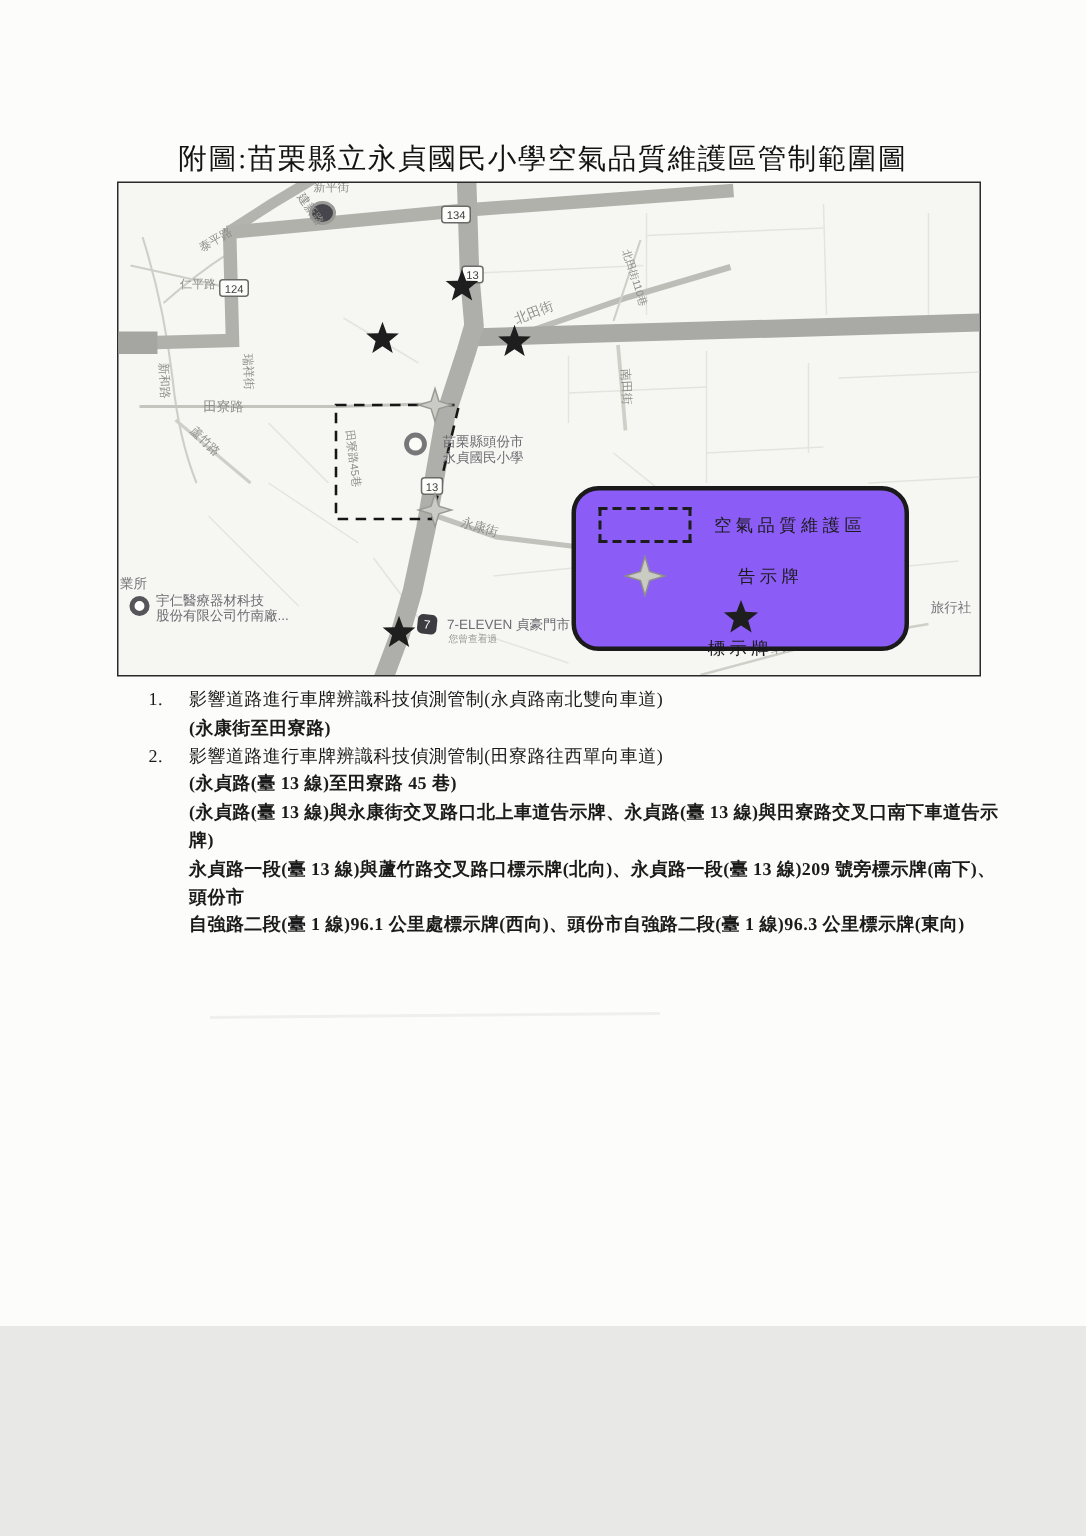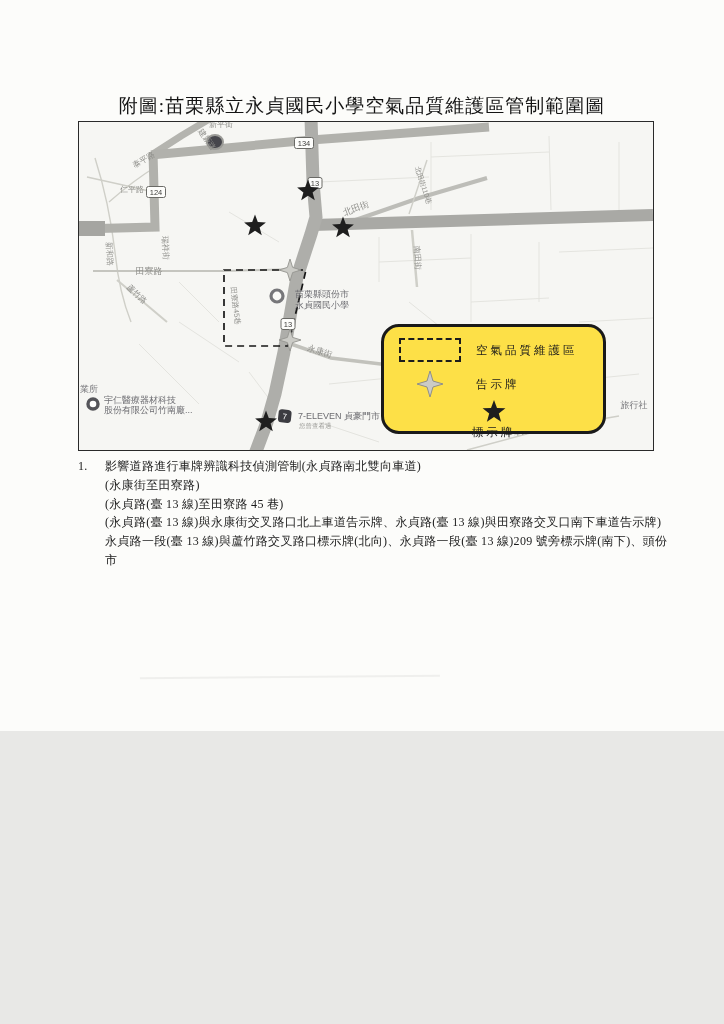--- a/index.html
+++ b/index.html
@@ -1,36 +1,36 @@
 <!DOCTYPE html>
 <html><head>
 <meta charset="utf-8">
 <style>
   html,body{margin:0;padding:0;background:#e8e8e6;}
-  #page{position:relative;width:724px;height:731px;background:#fcfcfa;overflow:hidden;
+  #page{position:relative;width:724px;height:884px;background:#fcfcfa;overflow:hidden;
         font-family:"Liberation Serif","DejaVu Serif",serif;color:#1c1c1c;}
   #doc-title{position:absolute;top:93px;left:0;width:724px;text-align:center;
         font-size:19px;letter-spacing:1px;color:#141414;}
   #map-frame{position:absolute;left:78px;top:121px;width:574px;height:328px;
         border:1.5px solid #2a2a2a;background:#f6f6f3;box-sizing:content-box;}
   #map-svg{position:absolute;left:0;top:0;}
   
   #legend{position:absolute;left:302px;top:202px;width:219px;height:104px;
-        border:3px solid #1a1a1a;border-radius:18px;background:#fde047;}
+        border:3px solid #1a1a1a;border-radius:18px;background:#8b5cf6;}
   .legend-row{position:absolute;left:0;width:100%;height:30px;display:flex;align-items:center;}
   .legend-sym{width:92px;display:flex;justify-content:center;align-items:center;}
   .legend-label{font-size:11.5px;letter-spacing:3px;color:#1b1b1b;
         font-family:"Liberation Serif","DejaVu Serif",serif;}
   #legend-dashed-rect{width:58px;height:20px;border:2px dashed #1c1c1c;background:transparent;}
   
   #notes{position:absolute;left:78px;top:457px;width:590px;font-size:12px;
         line-height:18.8px;color:#1b1b1b;letter-spacing:0.3px;}
-  .note-line{position:relative;}
+  .note-line{position:relative;margin-left:21px;}
   .note-num{display:inline-block;width:27px;}
-  .note-cont{padding-left:27px;}
+  .note-cont{padding-left:27px;font-weight:bold;}
   
   #smudge{position:absolute;left:140px;top:676px;width:300px;height:10px;
         border-top:2px solid rgba(130,130,125,0.10);transform:rotate(-0.5deg);}
 </style>
 </head>
 <body>
 
 <div id="page">
 
   <div id="doc-title">附圖:苗栗縣立永貞國民小學空氣品質維護區管制範圍圖</div>
@@ -151,21 +151,21 @@
         </g>
     </svg>
 
     <div id="legend">
       <div class="legend-row" style="top:8px;">
         <div class="legend-sym">
           <div id="legend-dashed-rect"></div>
         </div>
         <div class="legend-label">空氣品質維護區</div>
       </div>
-      <div class="legend-row" style="top:42px;">
+      <div class="legend-row" style="top:42px;gap:16px;">
         <div class="legend-sym">
           <svg width="30" height="30" viewBox="0 0 30 30">
             <polygon points="15,2 18,12 28,15 18,18 15,28 12,18 2,15 12,12" fill="#cbcbc6" stroke="#8f8f8a" stroke-width="1"></polygon>
           </svg>
         </div>
         <div class="legend-label">告示牌</div>
       </div>
       <div class="legend-row" style="top:70px;flex-direction:column;">
         <div class="legend-sym">
           <svg width="28" height="28" viewBox="0 0 28 28">
@@ -176,24 +176,26 @@
       </div>
     </div>
   </div>
 
   <div id="notes">
     <div class="note">
       <div class="note-line"><span class="note-num">1.</span><span>影響道路進行車牌辨識科技偵測管制(永貞路南北雙向車道)</span></div>
       <div class="note-line note-cont">(永康街至田寮路)</div>
     </div>
     <div class="note">
+      <div class="note-line"><span class="note-num">2.</span><span>影響道路進行車牌辨識科技偵測管制(田寮路往西單向車道)</span></div>
       <div class="note-line note-cont">(永貞路(臺 13 線)至田寮路 45 巷)</div>
     </div>
     <div class="note">
       <div class="note-line note-cont">(永貞路(臺 13 線)與永康街交叉路口北上車道告示牌、永貞路(臺 13 線)與田寮路交叉口南下車道告示牌)</div>
     </div>
     <div class="note">
       <div class="note-line note-cont">永貞路一段(臺 13 線)與蘆竹路交叉路口標示牌(北向)、永貞路一段(臺 13 線)209 號旁標示牌(南下)、頭份市</div>
+      <div class="note-line note-cont">自強路二段(臺 1 線)96.1 公里處標示牌(西向)、頭份市自強路二段(臺 1 線)96.3 公里標示牌(東向)</div>
     </div>
   </div>
 
   <div id="smudge"></div>
 </div>
 
 </body></html>

